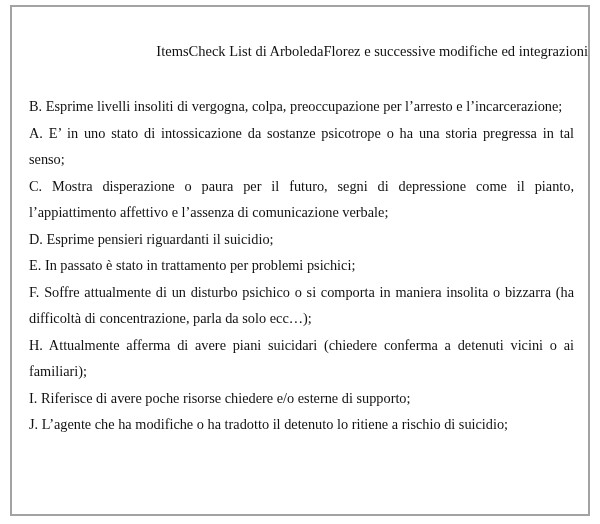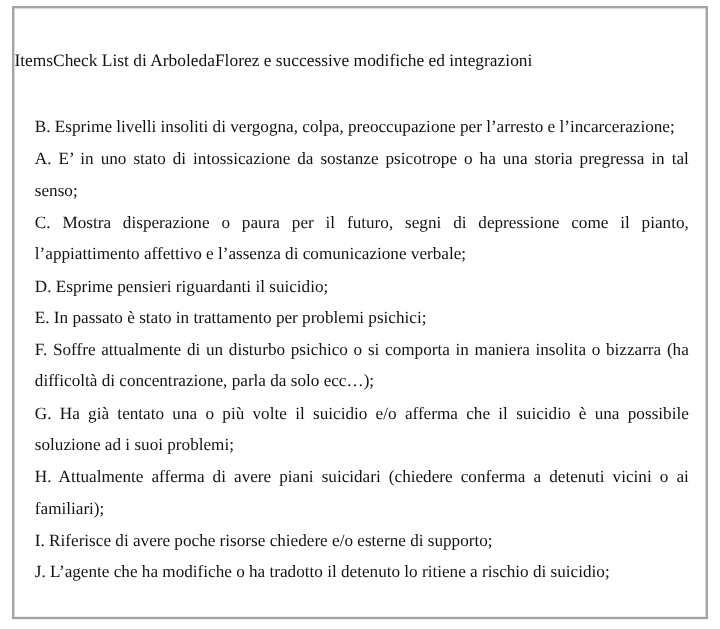--- a/index.html
+++ b/index.html
@@ -23,21 +23,21 @@
       height: 507px;
       border: 2px solid #a3a3a3;
       background: #ffffff;
       box-sizing: content-box;
     }
     .title {
       position: absolute;
       left: 0;
       right: 0;
       top: 35px;
-      text-align: left;
+      text-align: right;
       font-size: 14.5px;
       line-height: 18px;
       white-space: nowrap;
     }
     .items {
       position: absolute;
       left: 17px;
       top: 86px;
       width: 545px;
       margin: 0;
@@ -58,18 +58,17 @@
 
 <div class="frame">
   <div class="title">ItemsCheck List di ArboledaFlorez e successive modifiche ed integrazioni</div>
   <ul class="items">
     <li>B. Esprime livelli insoliti di vergogna, colpa, preoccupazione per l’arresto e l’incarcerazione;</li>
     <li>A. E’ in uno stato di intossicazione da sostanze psicotrope o ha una storia pregressa in tal senso;</li>
     <li>C. Mostra disperazione o paura per il futuro, segni di depressione come il pianto, l’appiattimento affettivo e l’assenza di comunicazione verbale;</li>
     <li>D. Esprime pensieri riguardanti il suicidio;</li>
     <li>E. In passato è stato in trattamento per problemi psichici;</li>
     <li>F. Soffre attualmente di un disturbo psichico o si comporta in maniera insolita o bizzarra (ha difficoltà di concentrazione, parla da solo ecc…);</li>
-    <li>G. Ha già tentato una o più volte il suicidio e/o afferma che il suicidio è una possibile soluzione ad i suoi problemi;</li>
     <li>H. Attualmente afferma di avere piani suicidari (chiedere conferma a detenuti vicini o ai familiari);</li>
     <li>I. Riferisce di avere poche risorse chiedere e/o esterne di supporto;</li>
     <li>J. L’agente che ha modifiche o ha tradotto il detenuto lo ritiene a rischio di suicidio;</li>
   </ul>
 </div>
 
 </body></html>

